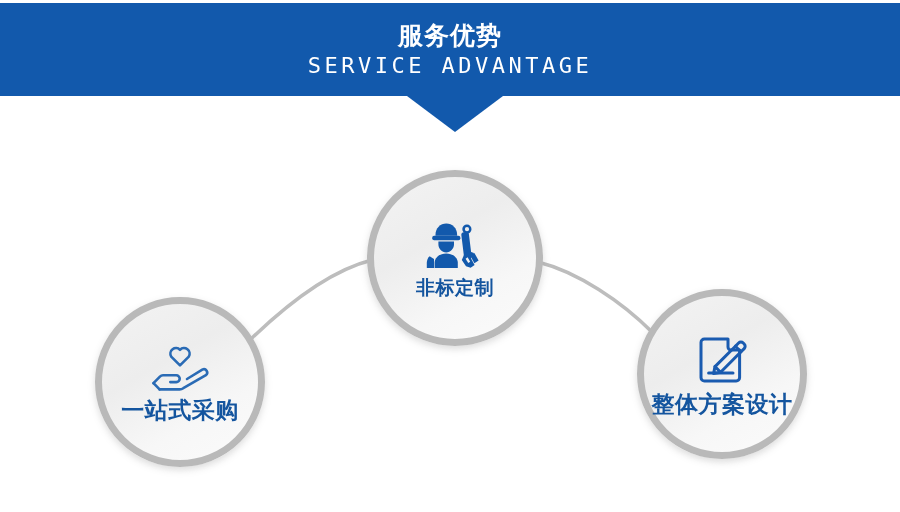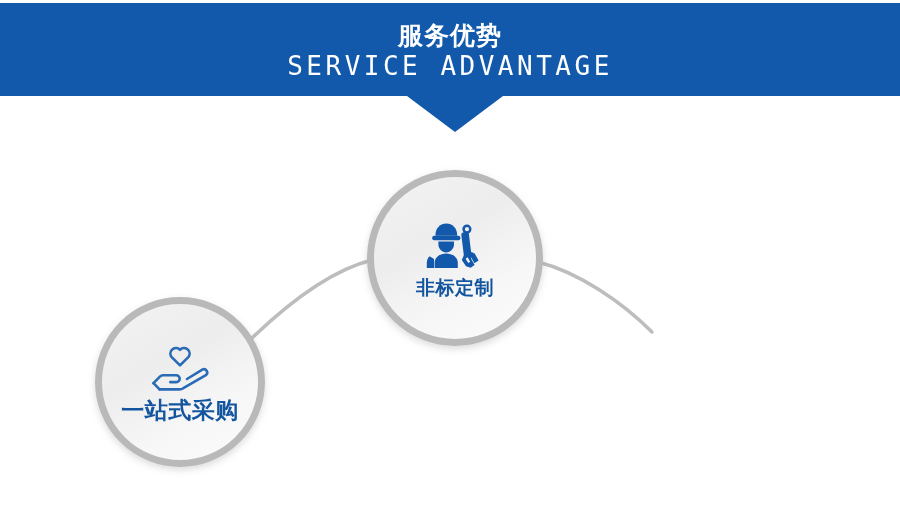--- a/index.html
+++ b/index.html
@@ -41,21 +41,21 @@
     font-size: 25px;
     line-height: 30px;
     font-weight: 700;
     letter-spacing: 1px;
     font-family: "DejaVu Sans", "Liberation Sans", sans-serif;
     text-align: left;
     margin-bottom: 2px;
   }
   #title-en {
     color: #ffffff;
-    font-size: 26px;
+    font-size: 22px;
     line-height: 26px;
     font-weight: 400;
     letter-spacing: 3.5px;
     font-family: "DejaVu Sans Mono", "Liberation Mono", monospace;
     text-align: center;
   }
   #banner-arrow {
     position: absolute;
     left: 407px;
     top: 96px;
@@ -210,15 +210,37 @@
               <path d="M4.5 40.2 l6.4-6.6 a4.4 4.4 0 0 1 3.2-1.3 h13.2 a3.4 3.4 0 0 1 0 6.8 h-6.0"></path>
               <path d="M10.6 46.4 l-6.1-6.2"></path>
               <path d="M10.6 46.4 h20.0 c1.4 0 2.6-0.4 3.7-1.2 l22.6-13.0 a3.3 3.3 0 0 0 -3.6-5.5 L38.0 36.0"></path>
             </g>
           </svg>
         </span>
         <span class="node-label">一站式采购</span>
       </div>
     </div>
 
+    <div class="node" id="node-right">
+      <div class="node-ring"></div>
+      <div class="node-content">
+        <span class="node-icon">
+          <svg width="54" height="54" viewBox="0 0 54 54" aria-hidden="true">
+            <g fill="none" stroke="#1a5bb0" stroke-width="3.0" stroke-linejoin="round" stroke-linecap="round">
+
+              <path d="M6 9.4 a3.4 3.4 0 0 1 3.4-3.4 H33.0 V14 a3 3 0 0 0 3 3 h8.6 V44.6 a3.4 3.4 0 0 1 -3.4 3.4 H9.4 A3.4 3.4 0 0 1 6 44.6 Z"></path>
+
+              <path d="M13.6 40.0 H38.0"></path>
+
+              <path d="M20.0 33.6 L40.4 13.2 l5.6 5.6 L25.6 39.2 Z"></path>
+
+              <path d="M20.0 33.6 L18.6 40.6 l7.0-1.4"></path>
+
+              <path d="M40.4 13.2 l3.2-3.2 a3.3 3.3 0 0 1 4.6 0 l1.0 1.0 a3.3 3.3 0 0 1 0 4.6 l-3.2 3.2"></path>
+            </g>
+          </svg>
+        </span>
+        <span class="node-label">整体方案设计</span>
+      </div>
+    </div>
 
   </div>
 </div>
 
 </body></html>

